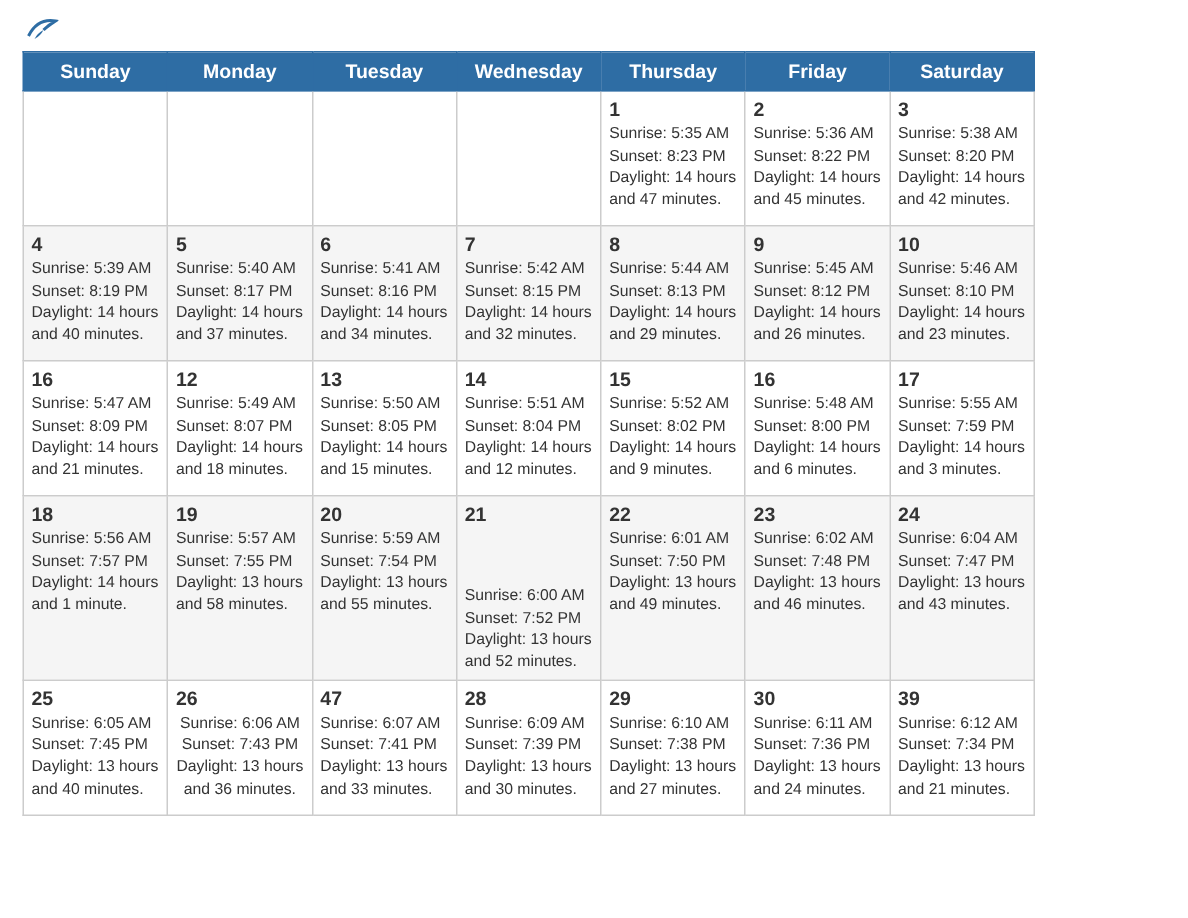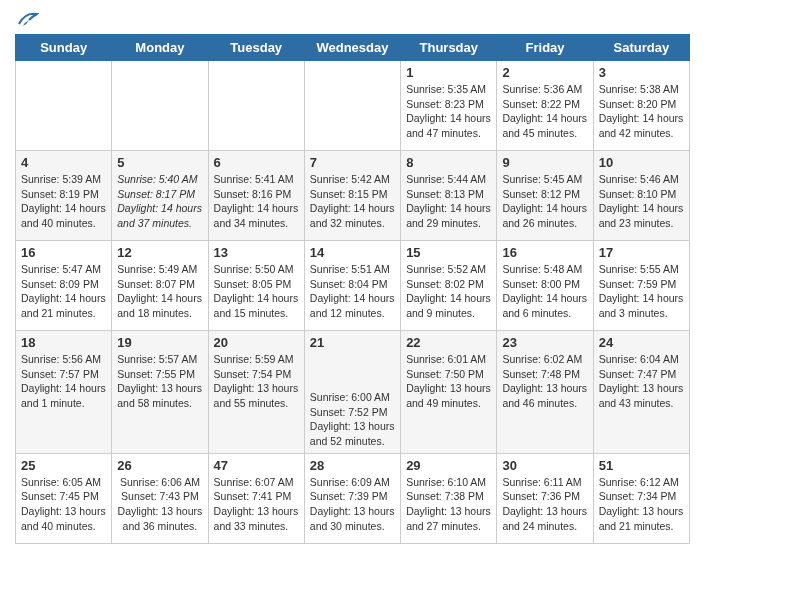--- a/index.html
+++ b/index.html
@@ -87,21 +87,21 @@
         <tr>
           <td>
             <div class="day-num">4</div>
             <div class="day-info" style="white-space: pre-line;">Sunrise: 5:39 AM
 Sunset: 8:19 PM
 Daylight: 14 hours
 and 40 minutes.</div>
           </td>
           <td>
             <div class="day-num">5</div>
-            <div class="day-info" style="white-space: pre-line; font-style: italic;">Sunrise: 5:40 AM
+            <div class="day-info" style="white-space: pre-line;">Sunrise: 5:40 AM
 Sunset: 8:17 PM
 Daylight: 14 hours
 and 37 minutes.</div>
           </td>
           <td>
             <div class="day-num">6</div>
             <div class="day-info" style="white-space: pre-line;">Sunrise: 5:41 AM
 Sunset: 8:16 PM
 Daylight: 14 hours
 and 34 minutes.</div>
@@ -274,21 +274,21 @@
 and 27 minutes.</div>
           </td>
           <td>
             <div class="day-num">30</div>
             <div class="day-info" style="white-space: pre-line;">Sunrise: 6:11 AM
 Sunset: 7:36 PM
 Daylight: 13 hours
 and 24 minutes.</div>
           </td>
           <td>
-            <div class="day-num">51</div>
+            <div class="day-num">39</div>
             <div class="day-info" style="white-space: pre-line;">Sunrise: 6:12 AM
 Sunset: 7:34 PM
 Daylight: 13 hours
 and 21 minutes.</div>
           </td>
         </tr>
       </tbody>
   </table>
 </div>
 

